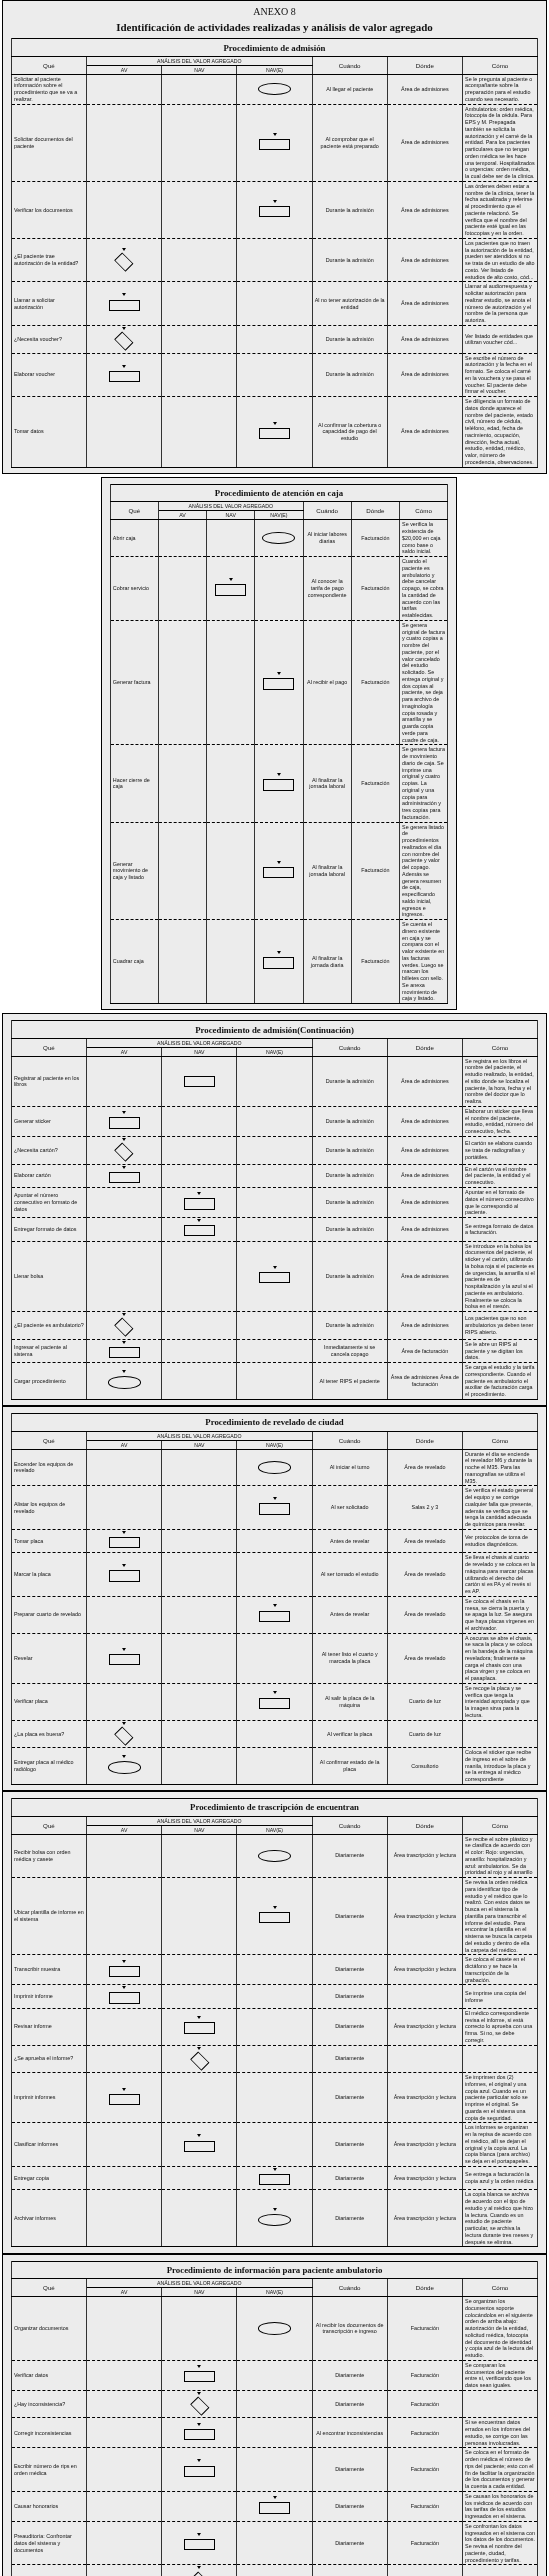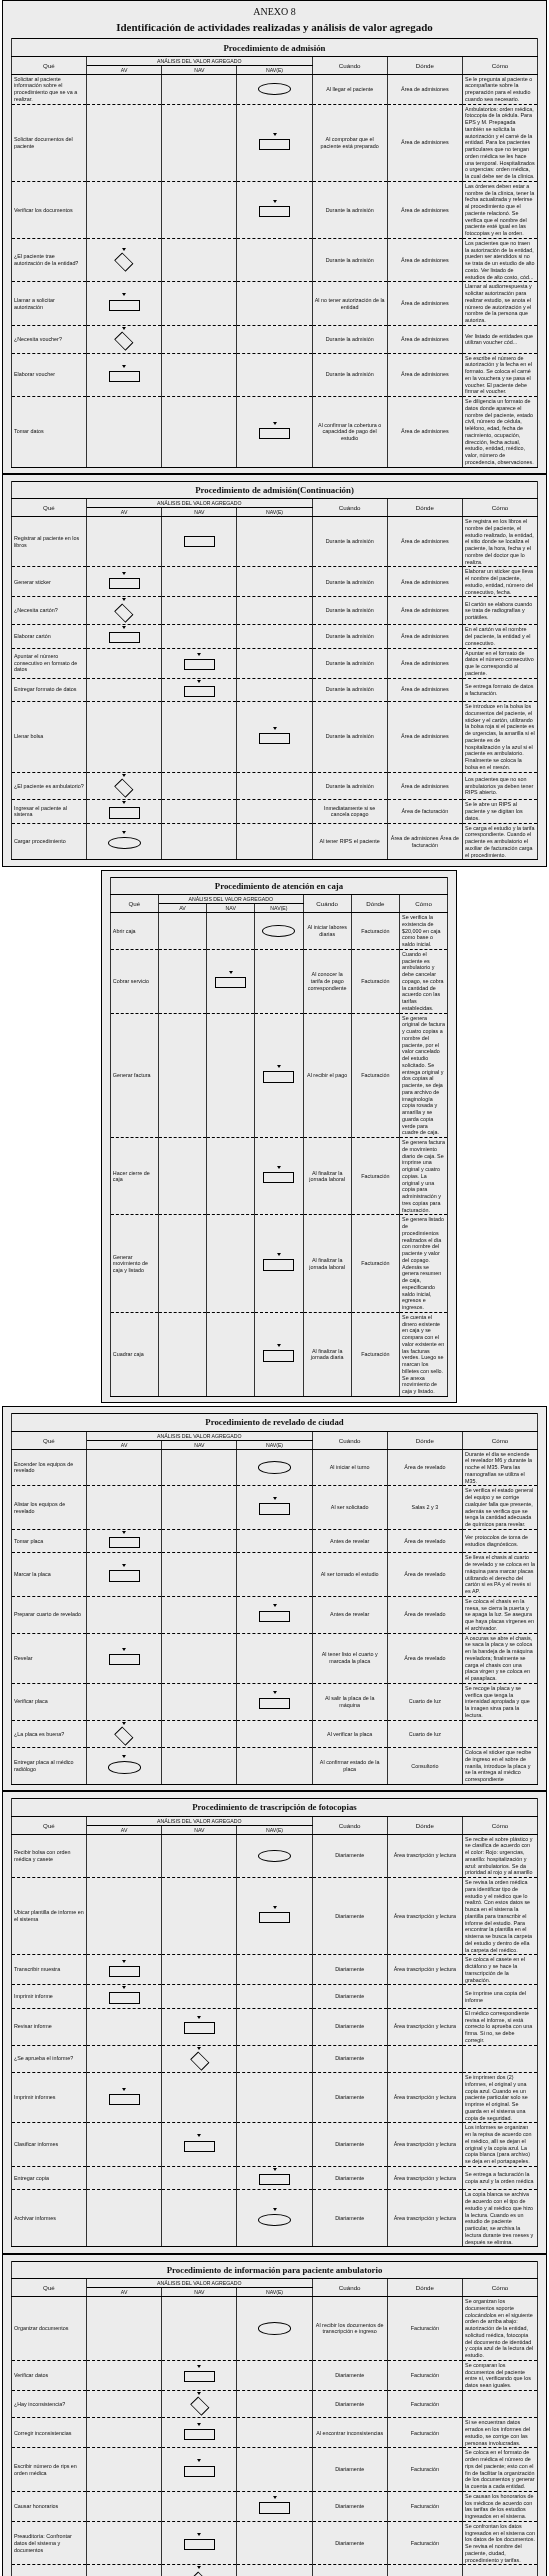--- a/index.html
+++ b/index.html
@@ -172,256 +172,256 @@
             </td>
             <td class="center">Al confirmar la cobertura o capacidad de pago del estudio</td>
             <td class="center">Área de admisiones</td>
             <td class="como">Se diligencia un formato de datos donde aparece el nombre del paciente, estado civil, número de cédula, teléfono, edad, fecha de nacimiento, ocupación, dirección, fecha actual, estudio, entidad, médico, valor, número de procedencia, observaciones.</td>
           </tr>
         </tbody>
     </table>
     <div class="gap"></div>
   </section>
 
-  <section class="panel">
+  <section class="panel narrow">
       <div class="spacer"></div>
     <table class="proc">
       <thead>
         <tr>
-          <th colspan="7" class="ptitle">Procedimiento de admisión(Continuación)</th>
+          <th colspan="7" class="ptitle">Procedimiento de atención en caja</th>
         </tr>
         <tr>
           <th rowspan="2" style="width:17%">Qué</th>
           <th colspan="3" class="avg">ANÁLISIS DEL VALOR AGREGADO</th>
           <th rowspan="2" style="width:10%">Cuándo</th>
           <th rowspan="2" style="width:8%">Dónde</th>
           <th rowspan="2" style="width:29%">Cómo</th>
         </tr>
         <tr>
           <th class="sub" style="width:12%">AV</th>
           <th class="sub" style="width:12%">NAV</th>
           <th class="sub" style="width:12%">NAV(E)</th>
         </tr>
       </thead>
       <tbody>
           <tr>
-            <td class="que">Registrar al paciente en los libros</td>
-            <td class="lane"></td>
-            <td class="lane">
-              <span class="shape rect"></span>
-            </td>
-            <td class="lane"></td>
-            <td class="center">Durante la admisión</td>
-            <td class="center">Área de admisiones</td>
-            <td class="como">Se registra en los libros el nombre del paciente, el estudio realizado, la entidad, el sitio donde se localiza el paciente, la hora, fecha y el nombre del doctor que lo realiza.</td>
-          </tr>
-          <tr>
-            <td class="que">Generar sticker</td>
-            <td class="lane">
-              <span class="flow-arrow"></span>
-              <span class="shape rect"></span>
-            </td>
-            <td class="lane"></td>
-            <td class="lane"></td>
-            <td class="center">Durante la admisión</td>
-            <td class="center">Área de admisiones</td>
-            <td class="como">Elaborar un sticker que lleva el nombre del paciente, estudio, entidad, número del consecutivo, fecha.</td>
-          </tr>
-          <tr>
-            <td class="que">¿Necesita cartón?</td>
-            <td class="lane">
-              <span class="flow-arrow"></span>
-              <span class="shape diamond"></span>
-            </td>
-            <td class="lane"></td>
-            <td class="lane"></td>
-            <td class="center">Durante la admisión</td>
-            <td class="center">Área de admisiones</td>
-            <td class="como">El cartón se elabora cuando se trata de radiografías y portátiles.</td>
-          </tr>
-          <tr>
-            <td class="que">Elaborar cartón</td>
-            <td class="lane">
-              <span class="flow-arrow"></span>
-              <span class="shape rect"></span>
-            </td>
-            <td class="lane"></td>
-            <td class="lane"></td>
-            <td class="center">Durante la admisión</td>
-            <td class="center">Área de admisiones</td>
-            <td class="como">En el cartón va el nombre del paciente, la entidad y el consecutivo.</td>
-          </tr>
-          <tr>
-            <td class="que">Apuntar el número consecutivo en formato de datos</td>
-            <td class="lane"></td>
-            <td class="lane">
-              <span class="flow-arrow"></span>
-              <span class="shape rect"></span>
-            </td>
-            <td class="lane"></td>
-            <td class="center">Durante la admisión</td>
-            <td class="center">Área de admisiones</td>
-            <td class="como">Apuntar en el formato de datos el número consecutivo que le correspondió al paciente.</td>
-          </tr>
-          <tr>
-            <td class="que">Entregar formato de datos</td>
-            <td class="lane"></td>
-            <td class="lane">
-              <span class="flow-arrow"></span>
-              <span class="shape rect"></span>
-            </td>
-            <td class="lane"></td>
-            <td class="center">Durante la admisión</td>
-            <td class="center">Área de admisiones</td>
-            <td class="como">Se entrega formato de datos a facturación.</td>
-          </tr>
-          <tr>
-            <td class="que">Llenar bolsa</td>
-            <td class="lane"></td>
-            <td class="lane"></td>
-            <td class="lane">
-              <span class="flow-arrow"></span>
-              <span class="shape rect"></span>
-            </td>
-            <td class="center">Durante la admisión</td>
-            <td class="center">Área de admisiones</td>
-            <td class="como">Se introduce en la bolsa los documentos del paciente, el sticker y el cartón, utilizando la bolsa roja si el paciente es de urgencias, la amarilla si el paciente es de hospitalización y la azul si el paciente es ambulatorio. Finalmente se coloca la bolsa en el mesón.</td>
-          </tr>
-          <tr>
-            <td class="que">¿El paciente es ambulatorio?</td>
-            <td class="lane">
-              <span class="flow-arrow"></span>
-              <span class="shape diamond"></span>
-            </td>
-            <td class="lane"></td>
-            <td class="lane"></td>
-            <td class="center">Durante la admisión</td>
-            <td class="center">Área de admisiones</td>
-            <td class="como">Los pacientes que no son ambulatorios ya deben tener RIPS abierto.</td>
-          </tr>
-          <tr>
-            <td class="que">Ingresar el paciente al sistema</td>
-            <td class="lane">
-              <span class="flow-arrow"></span>
-              <span class="shape rect"></span>
-            </td>
-            <td class="lane"></td>
-            <td class="lane"></td>
-            <td class="center">Inmediatamente si se cancela copago</td>
-            <td class="center">Área de facturación</td>
-            <td class="como">Se le abre un RIPS al paciente y se digitan los datos.</td>
-          </tr>
-          <tr>
-            <td class="que">Cargar procedimiento</td>
-            <td class="lane">
-              <span class="flow-arrow"></span>
+            <td class="que">Abrir caja</td>
+            <td class="lane"></td>
+            <td class="lane"></td>
+            <td class="lane">
               <span class="shape oval"></span>
             </td>
-            <td class="lane"></td>
-            <td class="lane"></td>
-            <td class="center">Al tener RIPS el paciente</td>
-            <td class="center">Área de admisiones Área de facturación</td>
-            <td class="como">Se carga el estudio y la tarifa correspondiente. Cuando el paciente es ambulatorio el auxiliar de facturación carga el procedimiento.</td>
+            <td class="center">Al iniciar labores diarias</td>
+            <td class="center">Facturación</td>
+            <td class="como">Se verifica la existencia de $20,000 en caja como base o saldo inicial.</td>
+          </tr>
+          <tr>
+            <td class="que">Cobrar servicio</td>
+            <td class="lane"></td>
+            <td class="lane">
+              <span class="flow-arrow"></span>
+              <span class="shape rect"></span>
+            </td>
+            <td class="lane"></td>
+            <td class="center">Al conocer la tarifa de pago correspondiente</td>
+            <td class="center">Facturación</td>
+            <td class="como">Cuando el paciente es ambulatorio y debe cancelar copago, se cobra la cantidad de acuerdo con las tarifas establecidas.</td>
+          </tr>
+          <tr>
+            <td class="que">Generar factura</td>
+            <td class="lane"></td>
+            <td class="lane"></td>
+            <td class="lane">
+              <span class="flow-arrow"></span>
+              <span class="shape rect"></span>
+            </td>
+            <td class="center">Al recibir el pago</td>
+            <td class="center">Facturación</td>
+            <td class="como">Se genera original de factura y cuatro copias a nombre del paciente, por el valor cancelado del estudio solicitado. Se entrega original y dos copias al paciente, se deja para archivo de imaginología copia rosada y amarilla y se guarda copia verde para cuadre de caja.</td>
+          </tr>
+          <tr>
+            <td class="que">Hacer cierre de caja</td>
+            <td class="lane"></td>
+            <td class="lane"></td>
+            <td class="lane">
+              <span class="flow-arrow"></span>
+              <span class="shape rect"></span>
+            </td>
+            <td class="center">Al finalizar la jornada laboral</td>
+            <td class="center">Facturación</td>
+            <td class="como">Se genera factura de movimiento diario de caja. Se imprime una original y cuatro copias. La original y una copia para administración y tres copias para facturación.</td>
+          </tr>
+          <tr>
+            <td class="que">Generar movimiento de caja y listado</td>
+            <td class="lane"></td>
+            <td class="lane"></td>
+            <td class="lane">
+              <span class="flow-arrow"></span>
+              <span class="shape rect"></span>
+            </td>
+            <td class="center">Al finalizar la jornada laboral</td>
+            <td class="center">Facturación</td>
+            <td class="como">Se genera listado de procedimientos realizados el día con nombre del paciente y valor del copago. Además se genera resumen de caja, especificando saldo inicial, egresos e ingresos.</td>
+          </tr>
+          <tr>
+            <td class="que">Cuadrar caja</td>
+            <td class="lane"></td>
+            <td class="lane"></td>
+            <td class="lane">
+              <span class="flow-arrow"></span>
+              <span class="shape rect"></span>
+            </td>
+            <td class="center">Al finalizar la jornada diaria</td>
+            <td class="center">Facturación</td>
+            <td class="como">Se cuenta el dinero existente en caja y se compara con el valor existente en las facturas verdes. Luego se marcan los billetes con sello. Se anexa movimiento de caja y listado.</td>
           </tr>
         </tbody>
     </table>
     <div class="gap"></div>
   </section>
 
-  <section class="panel narrow">
+  <section class="panel">
       <div class="spacer"></div>
     <table class="proc">
       <thead>
         <tr>
-          <th colspan="7" class="ptitle">Procedimiento de atención en caja</th>
+          <th colspan="7" class="ptitle">Procedimiento de admisión(Continuación)</th>
         </tr>
         <tr>
           <th rowspan="2" style="width:17%">Qué</th>
           <th colspan="3" class="avg">ANÁLISIS DEL VALOR AGREGADO</th>
           <th rowspan="2" style="width:10%">Cuándo</th>
           <th rowspan="2" style="width:8%">Dónde</th>
           <th rowspan="2" style="width:29%">Cómo</th>
         </tr>
         <tr>
           <th class="sub" style="width:12%">AV</th>
           <th class="sub" style="width:12%">NAV</th>
           <th class="sub" style="width:12%">NAV(E)</th>
         </tr>
       </thead>
       <tbody>
           <tr>
-            <td class="que">Abrir caja</td>
-            <td class="lane"></td>
-            <td class="lane"></td>
-            <td class="lane">
+            <td class="que">Registrar al paciente en los libros</td>
+            <td class="lane"></td>
+            <td class="lane">
+              <span class="shape rect"></span>
+            </td>
+            <td class="lane"></td>
+            <td class="center">Durante la admisión</td>
+            <td class="center">Área de admisiones</td>
+            <td class="como">Se registra en los libros el nombre del paciente, el estudio realizado, la entidad, el sitio donde se localiza el paciente, la hora, fecha y el nombre del doctor que lo realiza.</td>
+          </tr>
+          <tr>
+            <td class="que">Generar sticker</td>
+            <td class="lane">
+              <span class="flow-arrow"></span>
+              <span class="shape rect"></span>
+            </td>
+            <td class="lane"></td>
+            <td class="lane"></td>
+            <td class="center">Durante la admisión</td>
+            <td class="center">Área de admisiones</td>
+            <td class="como">Elaborar un sticker que lleva el nombre del paciente, estudio, entidad, número del consecutivo, fecha.</td>
+          </tr>
+          <tr>
+            <td class="que">¿Necesita cartón?</td>
+            <td class="lane">
+              <span class="flow-arrow"></span>
+              <span class="shape diamond"></span>
+            </td>
+            <td class="lane"></td>
+            <td class="lane"></td>
+            <td class="center">Durante la admisión</td>
+            <td class="center">Área de admisiones</td>
+            <td class="como">El cartón se elabora cuando se trata de radiografías y portátiles.</td>
+          </tr>
+          <tr>
+            <td class="que">Elaborar cartón</td>
+            <td class="lane">
+              <span class="flow-arrow"></span>
+              <span class="shape rect"></span>
+            </td>
+            <td class="lane"></td>
+            <td class="lane"></td>
+            <td class="center">Durante la admisión</td>
+            <td class="center">Área de admisiones</td>
+            <td class="como">En el cartón va el nombre del paciente, la entidad y el consecutivo.</td>
+          </tr>
+          <tr>
+            <td class="que">Apuntar el número consecutivo en formato de datos</td>
+            <td class="lane"></td>
+            <td class="lane">
+              <span class="flow-arrow"></span>
+              <span class="shape rect"></span>
+            </td>
+            <td class="lane"></td>
+            <td class="center">Durante la admisión</td>
+            <td class="center">Área de admisiones</td>
+            <td class="como">Apuntar en el formato de datos el número consecutivo que le correspondió al paciente.</td>
+          </tr>
+          <tr>
+            <td class="que">Entregar formato de datos</td>
+            <td class="lane"></td>
+            <td class="lane">
+              <span class="flow-arrow"></span>
+              <span class="shape rect"></span>
+            </td>
+            <td class="lane"></td>
+            <td class="center">Durante la admisión</td>
+            <td class="center">Área de admisiones</td>
+            <td class="como">Se entrega formato de datos a facturación.</td>
+          </tr>
+          <tr>
+            <td class="que">Llenar bolsa</td>
+            <td class="lane"></td>
+            <td class="lane"></td>
+            <td class="lane">
+              <span class="flow-arrow"></span>
+              <span class="shape rect"></span>
+            </td>
+            <td class="center">Durante la admisión</td>
+            <td class="center">Área de admisiones</td>
+            <td class="como">Se introduce en la bolsa los documentos del paciente, el sticker y el cartón, utilizando la bolsa roja si el paciente es de urgencias, la amarilla si el paciente es de hospitalización y la azul si el paciente es ambulatorio. Finalmente se coloca la bolsa en el mesón.</td>
+          </tr>
+          <tr>
+            <td class="que">¿El paciente es ambulatorio?</td>
+            <td class="lane">
+              <span class="flow-arrow"></span>
+              <span class="shape diamond"></span>
+            </td>
+            <td class="lane"></td>
+            <td class="lane"></td>
+            <td class="center">Durante la admisión</td>
+            <td class="center">Área de admisiones</td>
+            <td class="como">Los pacientes que no son ambulatorios ya deben tener RIPS abierto.</td>
+          </tr>
+          <tr>
+            <td class="que">Ingresar el paciente al sistema</td>
+            <td class="lane">
+              <span class="flow-arrow"></span>
+              <span class="shape rect"></span>
+            </td>
+            <td class="lane"></td>
+            <td class="lane"></td>
+            <td class="center">Inmediatamente si se cancela copago</td>
+            <td class="center">Área de facturación</td>
+            <td class="como">Se le abre un RIPS al paciente y se digitan los datos.</td>
+          </tr>
+          <tr>
+            <td class="que">Cargar procedimiento</td>
+            <td class="lane">
+              <span class="flow-arrow"></span>
               <span class="shape oval"></span>
             </td>
-            <td class="center">Al iniciar labores diarias</td>
-            <td class="center">Facturación</td>
-            <td class="como">Se verifica la existencia de $20,000 en caja como base o saldo inicial.</td>
-          </tr>
-          <tr>
-            <td class="que">Cobrar servicio</td>
-            <td class="lane"></td>
-            <td class="lane">
-              <span class="flow-arrow"></span>
-              <span class="shape rect"></span>
-            </td>
-            <td class="lane"></td>
-            <td class="center">Al conocer la tarifa de pago correspondiente</td>
-            <td class="center">Facturación</td>
-            <td class="como">Cuando el paciente es ambulatorio y debe cancelar copago, se cobra la cantidad de acuerdo con las tarifas establecidas.</td>
-          </tr>
-          <tr>
-            <td class="que">Generar factura</td>
-            <td class="lane"></td>
-            <td class="lane"></td>
-            <td class="lane">
-              <span class="flow-arrow"></span>
-              <span class="shape rect"></span>
-            </td>
-            <td class="center">Al recibir el pago</td>
-            <td class="center">Facturación</td>
-            <td class="como">Se genera original de factura y cuatro copias a nombre del paciente, por el valor cancelado del estudio solicitado. Se entrega original y dos copias al paciente, se deja para archivo de imaginología copia rosada y amarilla y se guarda copia verde para cuadre de caja.</td>
-          </tr>
-          <tr>
-            <td class="que">Hacer cierre de caja</td>
-            <td class="lane"></td>
-            <td class="lane"></td>
-            <td class="lane">
-              <span class="flow-arrow"></span>
-              <span class="shape rect"></span>
-            </td>
-            <td class="center">Al finalizar la jornada laboral</td>
-            <td class="center">Facturación</td>
-            <td class="como">Se genera factura de movimiento diario de caja. Se imprime una original y cuatro copias. La original y una copia para administración y tres copias para facturación.</td>
-          </tr>
-          <tr>
-            <td class="que">Generar movimiento de caja y listado</td>
-            <td class="lane"></td>
-            <td class="lane"></td>
-            <td class="lane">
-              <span class="flow-arrow"></span>
-              <span class="shape rect"></span>
-            </td>
-            <td class="center">Al finalizar la jornada laboral</td>
-            <td class="center">Facturación</td>
-            <td class="como">Se genera listado de procedimientos realizados el día con nombre del paciente y valor del copago. Además se genera resumen de caja, especificando saldo inicial, egresos e ingresos.</td>
-          </tr>
-          <tr>
-            <td class="que">Cuadrar caja</td>
-            <td class="lane"></td>
-            <td class="lane"></td>
-            <td class="lane">
-              <span class="flow-arrow"></span>
-              <span class="shape rect"></span>
-            </td>
-            <td class="center">Al finalizar la jornada diaria</td>
-            <td class="center">Facturación</td>
-            <td class="como">Se cuenta el dinero existente en caja y se compara con el valor existente en las facturas verdes. Luego se marcan los billetes con sello. Se anexa movimiento de caja y listado.</td>
+            <td class="lane"></td>
+            <td class="lane"></td>
+            <td class="center">Al tener RIPS el paciente</td>
+            <td class="center">Área de admisiones Área de facturación</td>
+            <td class="como">Se carga el estudio y la tarifa correspondiente. Cuando el paciente es ambulatorio el auxiliar de facturación carga el procedimiento.</td>
           </tr>
         </tbody>
     </table>
     <div class="gap"></div>
   </section>
 
   <section class="panel">
       <div class="spacer"></div>
     <table class="proc">
       <thead>
@@ -552,21 +552,21 @@
         </tbody>
     </table>
     <div class="gap"></div>
   </section>
 
   <section class="panel">
       <div class="spacer"></div>
     <table class="proc">
       <thead>
         <tr>
-          <th colspan="7" class="ptitle">Procedimiento de trascripción de fotocopias</th>
+          <th colspan="7" class="ptitle">Procedimiento de trascripción de encuentran</th>
         </tr>
         <tr>
           <th rowspan="2" style="width:17%">Qué</th>
           <th colspan="3" class="avg">ANÁLISIS DEL VALOR AGREGADO</th>
           <th rowspan="2" style="width:10%">Cuándo</th>
           <th rowspan="2" style="width:8%">Dónde</th>
           <th rowspan="2" style="width:29%">Cómo</th>
         </tr>
         <tr>
           <th class="sub" style="width:12%">AV</th>

